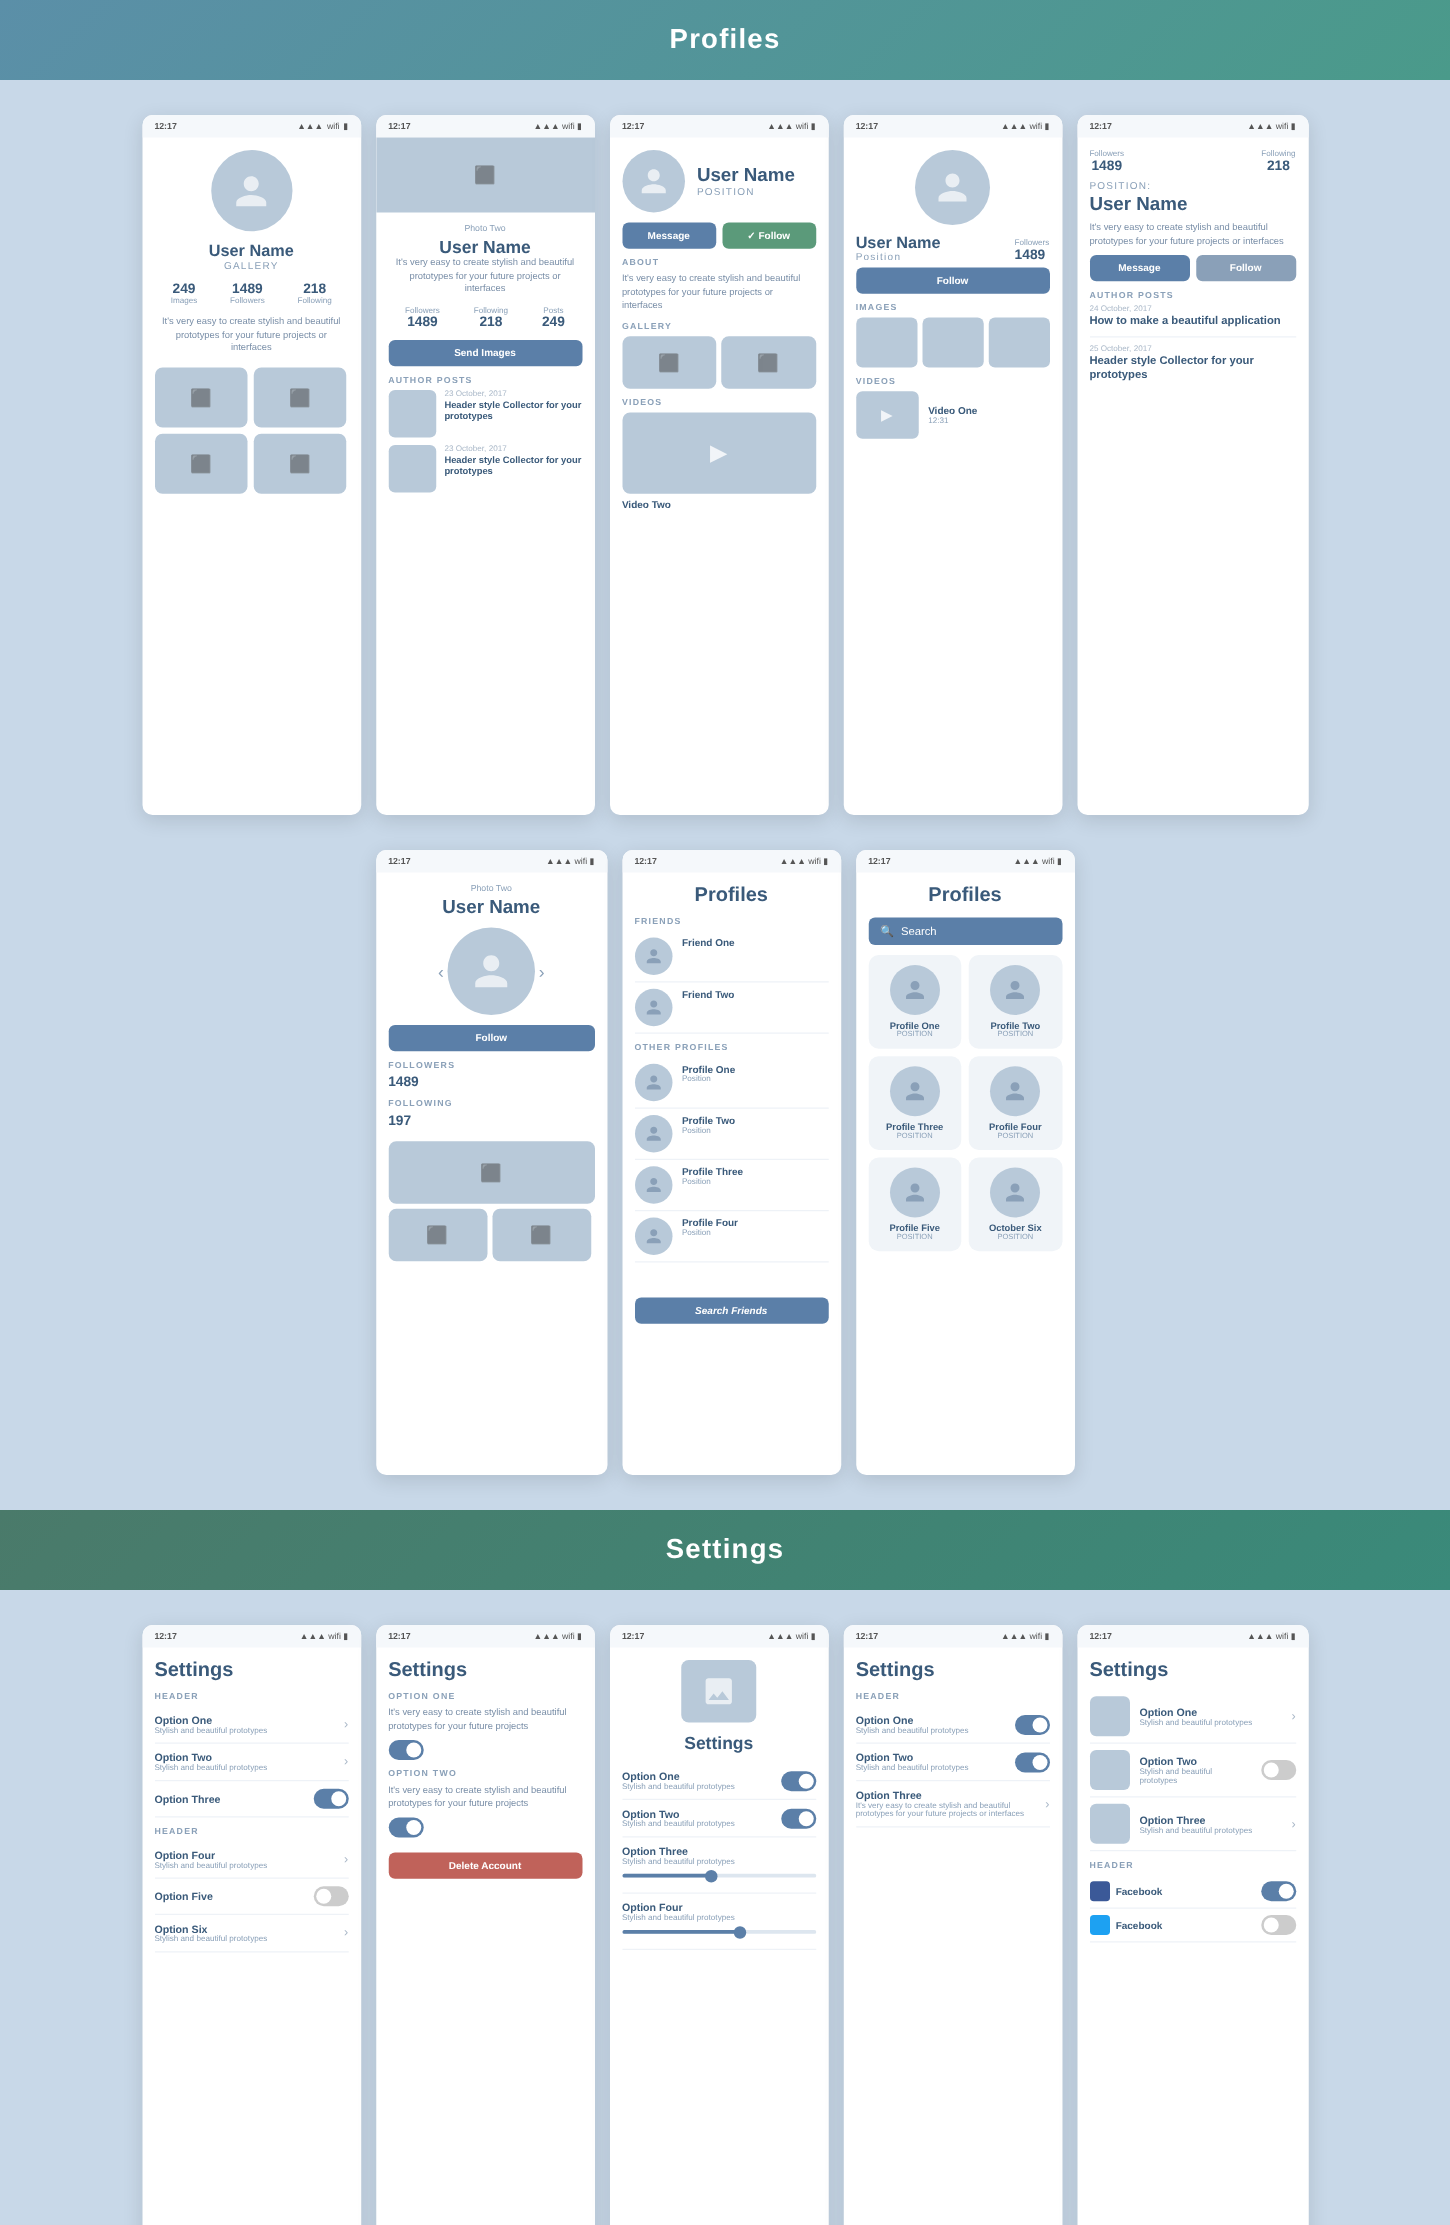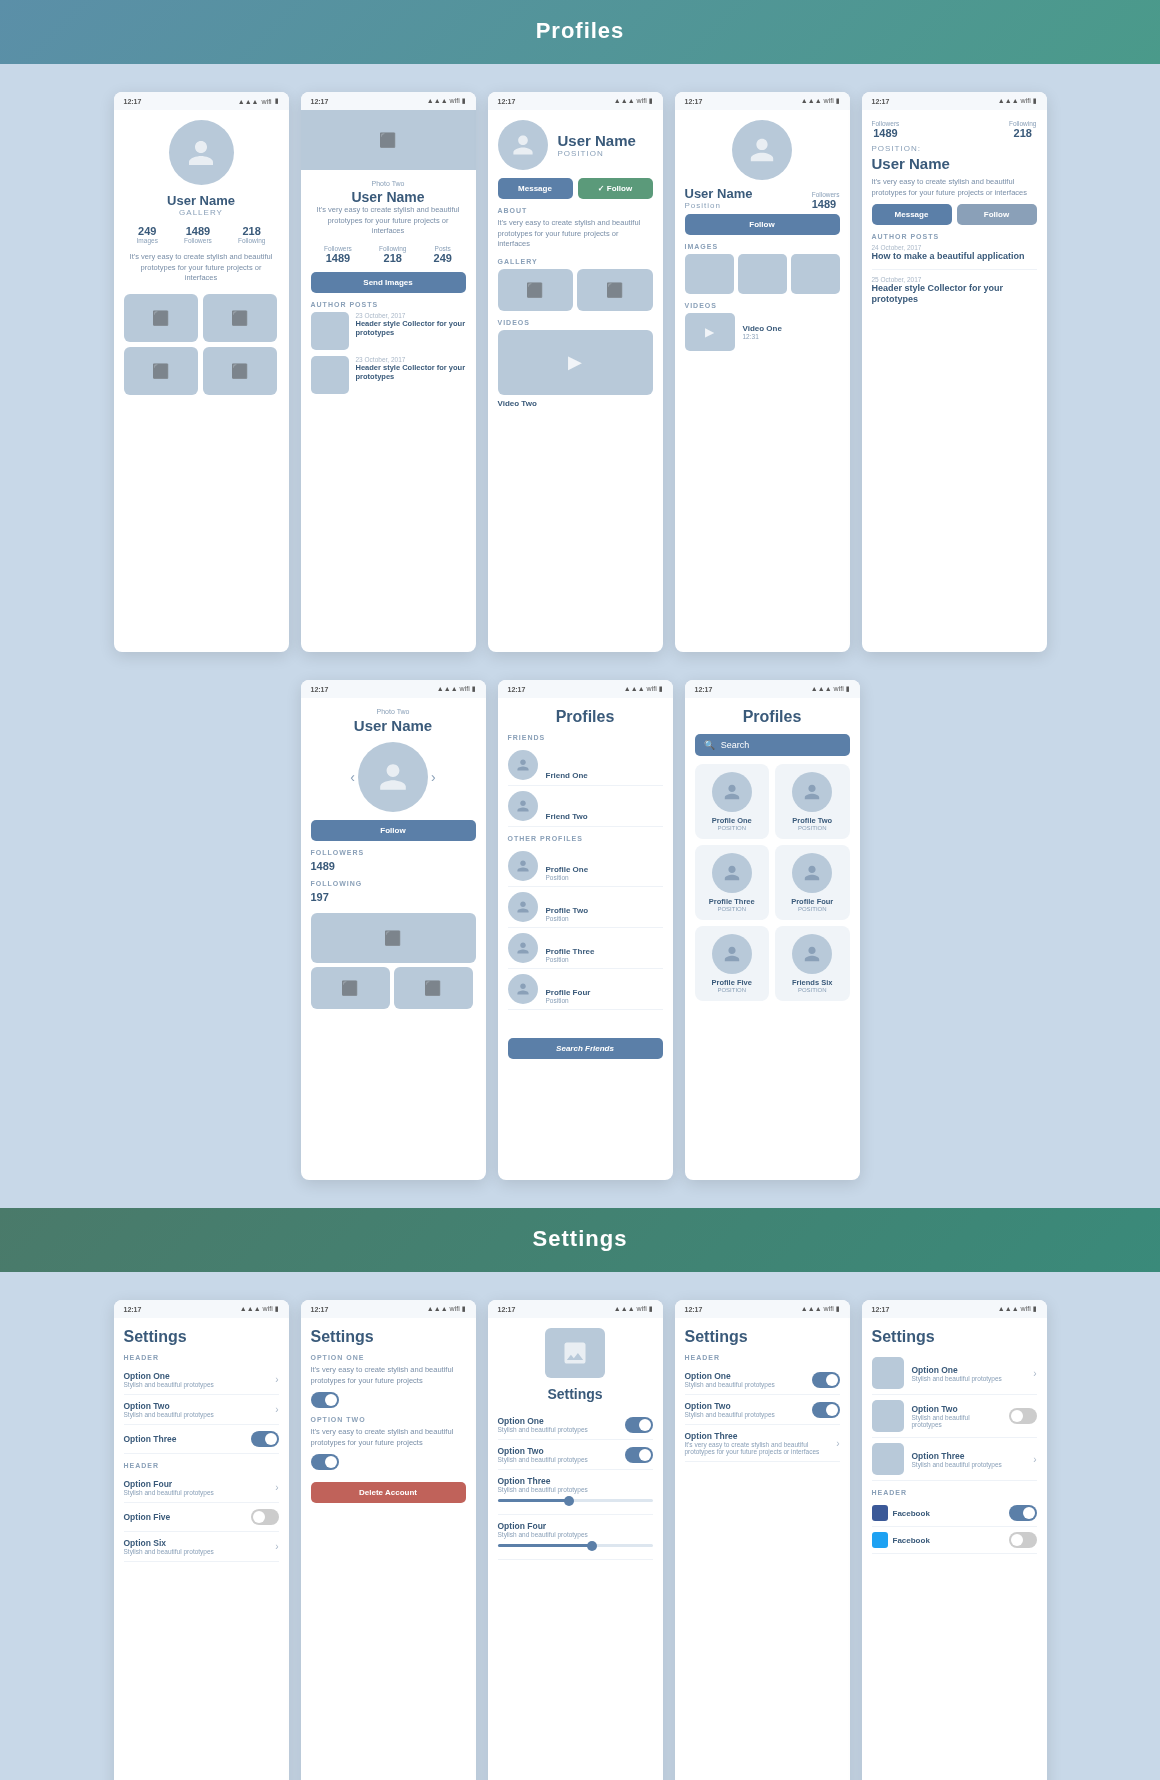--- a/index.html
+++ b/index.html
@@ -129,21 +129,21 @@
       border-radius: 5px;
       flex-shrink: 0;
     }
     .post-info { flex: 1; }
     .post-date { font-size: 6.5px; color: #aab8c8; }
     .post-title { font-size: 7.5px; color: #3a5a7a; font-weight: 600; line-height: 1.3; }
 
     
     .profile-list-item {
       display: flex;
-      align-items: flex-end;
+      align-items: flex-start;
       gap: 8px;
       padding: 5px 0;
       border-bottom: 1px solid #eef2f7;
     }
     .profile-list-avatar {
       width: 30px; height: 30px;
       border-radius: 50%;
       background: #b8c9d9;
       flex-shrink: 0;
       display: flex; align-items: center; justify-content: center;
@@ -742,21 +742,21 @@
           </div>
           <div class="profile-grid-name">Profile Five</div>
           <div class="profile-grid-pos">POSITION</div>
         </div>
         <div class="profile-grid-item">
           <div class="profile-grid-avatar">
             <svg width="18" height="18" viewBox="0 0 24 24" fill="#8aa0b8">
                 <path d="M12 12c2.7 0 4.8-2.1 4.8-4.8S14.7 2.4 12 2.4 7.2 4.5 7.2 7.2 9.3 12 12 12zm0 2.4c-3.2 0-9.6 1.6-9.6 4.8v2.4h19.2v-2.4c0-3.2-6.4-4.8-9.6-4.8z"></path>
               </svg>
           </div>
-          <div class="profile-grid-name">Friends Six</div>
+          <div class="profile-grid-name">October Six</div>
           <div class="profile-grid-pos">POSITION</div>
         </div>
       </div>
     </div>
   </div>
 
 </div>
 
 <div class="section-header" style="background:linear-gradient(135deg,#4a7a6a,#3a8a7a);">
   <span>Settings</span>

